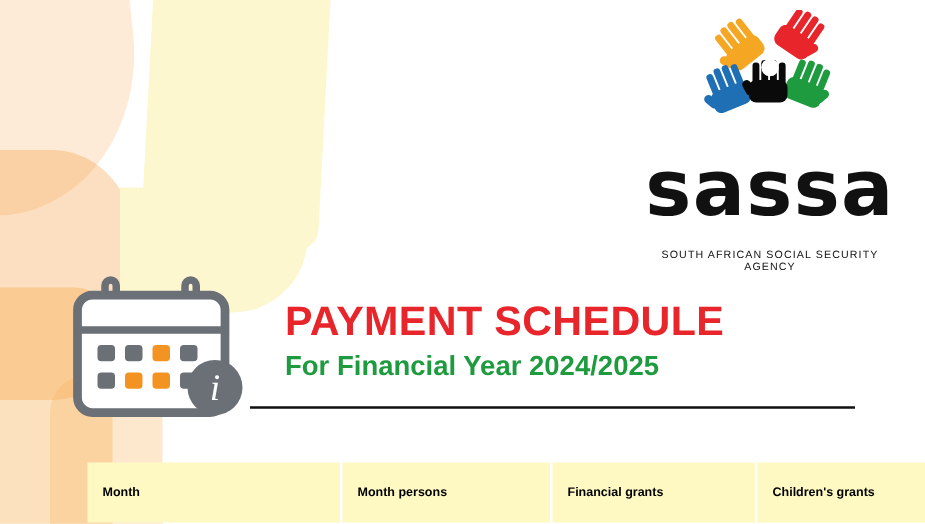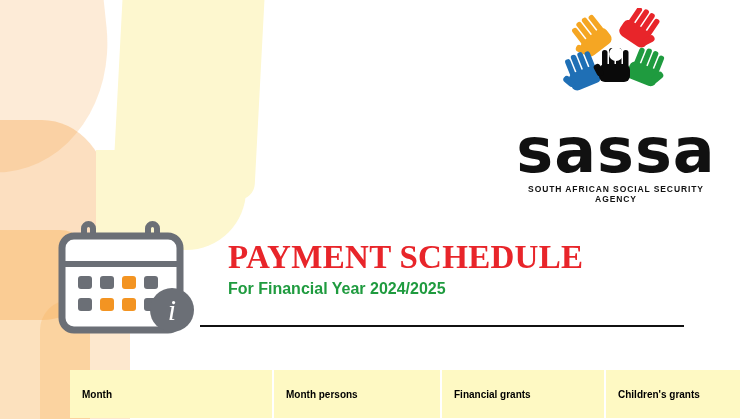--- a/index.html
+++ b/index.html
@@ -99,54 +99,54 @@
     font-weight: bold;
     font-size: 62px;
     letter-spacing: 1px;
     color: #111111;
     line-height: 0.95;
     margin-top: 18px;
   }
   .logo-tagline {
     font-family: "Liberation Sans", sans-serif;
     font-size: 8.5px;
-    font-weight: bold;
+    font-weight: normal;
     letter-spacing: 0.9px;
     color: #111111;
-    margin-top: 3px;
+    margin-top: 17px;
   }
 
   
   .calendar-icon {
     position: absolute;
     left: 52px;
     top: 218px;
     width: 150px;
     height: 120px;
   }
 
   
   .title-area {
     position: absolute;
     left: 228px;
     top: 240px;
     width: 470px;
   }
   .title-main {
-    font-family: Liberation Serif, serif;
+    font-family: Liberation Sans, sans-serif;
     font-weight: bold;
     font-size: 33px;
     color: #e8252a;
     letter-spacing: 0.3px;
     line-height: 1.05;
   }
   .title-sub {
     font-family: "Liberation Sans", sans-serif;
     font-weight: bold;
-    font-size: 16px;
+    font-size: 22px;
     color: #1f9b3f;
     margin-top: 6px;
     line-height: 1.05;
   }
   .title-rule {
     position: absolute;
     left: 200px;
     top: 325px;
     width: 484px;
     height: 2px;

